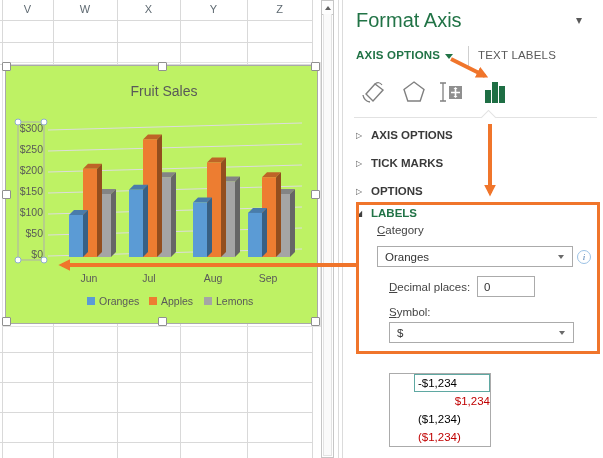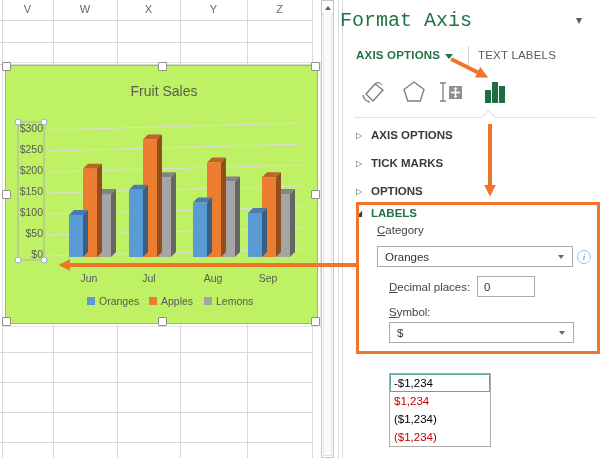--- a/index.html
+++ b/index.html
@@ -18,21 +18,21 @@
   .scrollbar{position:absolute;left:321px;top:0;width:13px;height:458px;background:#fff;
              border:1px solid #C6C6C6;box-sizing:border-box;z-index:2;}
   .sb-btn{position:absolute;top:0;left:0;right:0;height:13px;border-bottom:1px solid #C6C6C6;
           display:flex;align-items:center;justify-content:center;background:#FDFDFD;}
   .sb-up{width:0;height:0;border-left:3.5px solid transparent;border-right:3.5px solid transparent;
          border-bottom:4px solid #606060;}
   .sb-thumb{position:absolute;top:13px;left:1px;right:1px;bottom:1px;background:#FAFAFA;
             border:1px solid #E3E3E3;border-top:none;}
   .pane-line{position:absolute;top:0;height:458px;width:1px;background:#DBDBDB;}
   
-  .pane-title{position:absolute;left:340px;top:9px;font-size:20px;color:#217346;z-index:4;font-family:Liberation Mono, monospace;}
+  .pane-title{position:absolute;left:356px;top:9px;font-size:20px;color:#217346;z-index:4;}
   .pane-caret{position:absolute;left:576px;top:13px;font-size:12px;color:#595959;z-index:4;
               font-family:"DejaVu Sans",sans-serif;}
   .tab{position:absolute;top:49px;font-size:11.5px;letter-spacing:.2px;z-index:4;}
   .tab.green{left:356px;color:#217346;font-weight:bold;}
   .tab.gray{left:478px;color:#595959;}
   .tab-caret{position:absolute;left:445px;top:54px;width:0;height:0;z-index:4;
              border-left:4px solid transparent;border-right:4px solid transparent;
              border-top:5px solid #217346;}
   .tab-div{position:absolute;left:468px;top:46px;width:1px;height:21px;background:#CFCFCF;z-index:4;}
   .icon-slot{position:absolute;top:79px;width:32px;height:26px;display:flex;align-items:center;
@@ -54,21 +54,21 @@
             border-top:4px solid #6A6A6A;}
   .txtinput{position:absolute;width:50px;height:19px;border:1px solid #ABABAB;font-size:11.5px;
             color:#333;padding:0 0 0 6px;z-index:4;font-family:"Liberation Sans",sans-serif;}
   .info{position:absolute;left:577px;top:250px;width:12px;height:12px;border:1px solid #9CC2E5;
         border-radius:50%;color:#4779B0;font-size:9px;font-style:italic;text-align:center;
         line-height:12px;z-index:4;font-family:"Liberation Serif",serif;}
   .hibox{position:absolute;left:356px;top:202px;width:244px;height:152px;
          border:3px solid var(--accent);box-sizing:border-box;z-index:10;pointer-events:none;}
   .listbox{position:absolute;left:389px;top:373px;width:100px;background:#fff;
            border:1px solid #ABABAB;z-index:4;list-style:none;margin:0;padding:0;}
-  .listbox li{height:18px;line-height:18px;font-size:11.5px;padding-left:4px;}
+  .listbox li{height:18px;line-height:18px;font-size:11.5px;padding-left:4px;margin-left:24px;}
   .listbox li.sel{box-shadow:inset 0 0 0 1px #5FA8A2;}
   .overlay{position:absolute;left:0;top:0;z-index:20;pointer-events:none;}
 </style>
 </head>
 <body>
 
 <div class="stage">
 
   <div id="grid">
       <div class="vline" style="left: 2px;"></div>
@@ -277,21 +277,21 @@
   <input class="txtinput" style="left: 477px; top: 276px;" value="0">
 
   <div class="flabel" style="left:389px;top:306px"><u>S</u>ymbol:</div>
   <div class="dropdown" style="left:389px;top:322px;width:185px">
     <span>$</span>
     <span class="dd-arrow"></span>
   </div>
 
   <ul class="listbox" id="neg-list">
       <li class="sel" style="color: rgb(0, 0, 0);">-$1,234</li>
-      <li style="color: rgb(192, 0, 0);">$1,234</li>
+      <li style="color: rgb(192, 0, 0); text-align: right;">$1,234</li>
       <li style="color: rgb(0, 0, 0);">($1,234)</li>
       <li style="color: rgb(192, 0, 0);">($1,234)</li>
     </ul>
 
   <div class="hibox"></div>
 
   <svg class="overlay" width="603" height="458">
     <defs>
       <marker id="ah" viewBox="0 0 10 10" refX="7" refY="5" markerWidth="3" markerHeight="3" orient="auto" markerUnits="strokeWidth">
         <path d="M0 0 L10 5 L0 10 Z" fill="#F0752B"></path>

